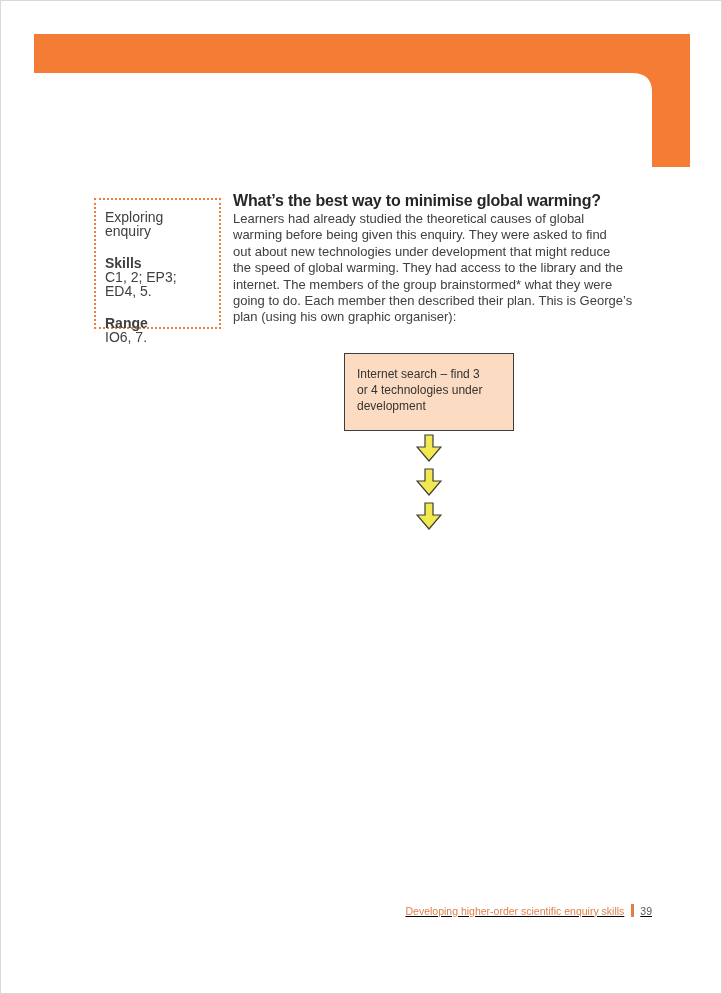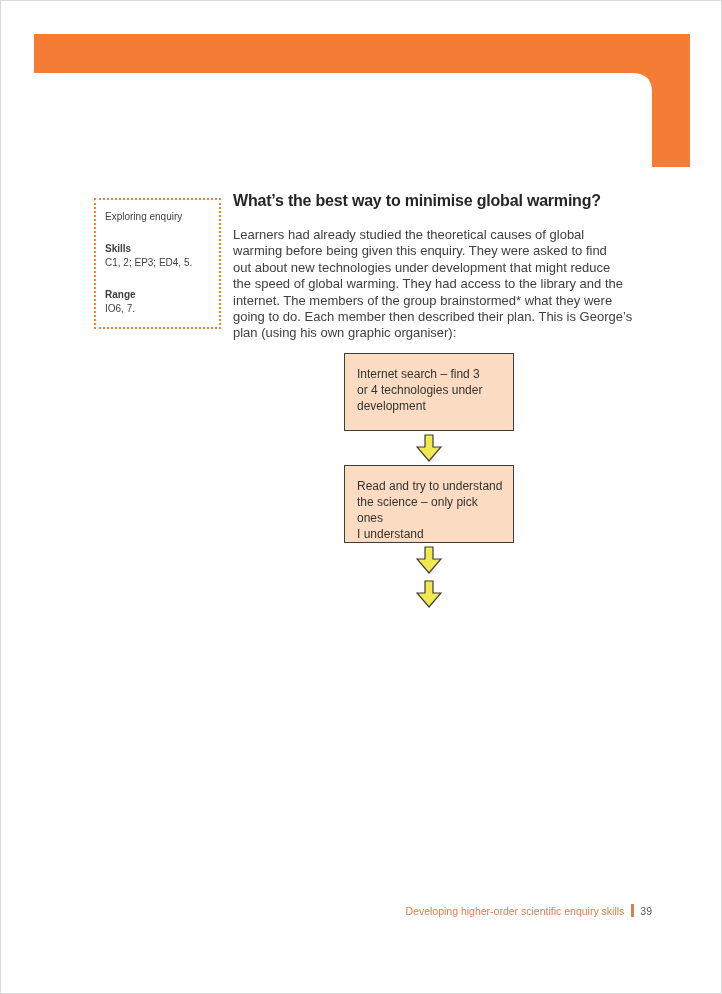--- a/index.html
+++ b/index.html
@@ -22,38 +22,38 @@
   }
   .sidebar-box {
     position: absolute;
     left: 93px;
     top: 197px;
     width: 127px;
     height: 131px;
     border: 2px dotted #e8803e;
     padding: 10px 9px;
     color: #3f3f3f;
-    font-size: 10px;
+    font-size: 14px;
     line-height: 14px;
   }
   .sb-title { margin-bottom: 18px; }
   .sb-label { font-weight: bold; margin-top: 12px; }
   .sb-value { margin-bottom: 18px; }
   .main {
     position: absolute;
     left: 232px;
     top: 191px;
     width: 430px;
   }
   .heading {
     font-size: 16px;
     font-weight: bold;
     color: #262626;
     letter-spacing: -0.2px;
-    margin-bottom: 17px;
+    margin-bottom: 1px;
   }
   .para {
     font-size: 13px;
     line-height: 16.4px;
     color: #404040;
     white-space: pre-line;
   }
   .flowchart {
     position: absolute;
     left: 343px;
@@ -80,20 +80,21 @@
     display: block;
     margin: 3px 0;
   }
   .footer {
     position: absolute;
     top: 903px;
     right: 69px;
     display: flex;
     align-items: center;
     font-size: 10.5px;
+    text-decoration: underline;
   }
   .footer-text { color: #e07f49; }
   .footer-bar {
     display: inline-block;
     width: 3px;
     height: 13px;
     background: #e07f49;
     margin: 0 6px 0 7px;
   }
   .footer-page { color: #595959; }
@@ -131,25 +132,20 @@
     <div class="fc-box">
       <div class="fc-text">Internet search – find 3
 or 4 technologies under
 development</div>
     </div>
 
     <svg class="fc-arrow" width="26" height="28" viewBox="0 0 26 28" aria-hidden="true">
       <path d="M9,1 H17 V13 H25 L13,27 L1,13 H9 Z" fill="#f1e94f" stroke="#3d3d3d" stroke-width="1.2"></path>
     </svg>
 
-    <div class="fc-box">
-      <div class="fc-text">Read and try to understand
-the science – only pick ones
-I understand</div>
-    </div>
 
     <svg class="fc-arrow" width="26" height="28" viewBox="0 0 26 28" aria-hidden="true">
       <path d="M9,1 H17 V13 H25 L13,27 L1,13 H9 Z" fill="#f1e94f" stroke="#3d3d3d" stroke-width="1.2"></path>
     </svg>
 
 
     <svg class="fc-arrow" width="26" height="28" viewBox="0 0 26 28" aria-hidden="true">
       <path d="M9,1 H17 V13 H25 L13,27 L1,13 H9 Z" fill="#f1e94f" stroke="#3d3d3d" stroke-width="1.2"></path>
     </svg>
 

